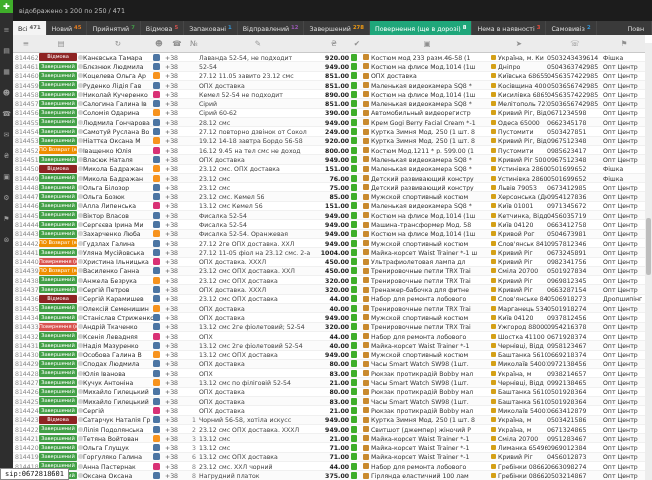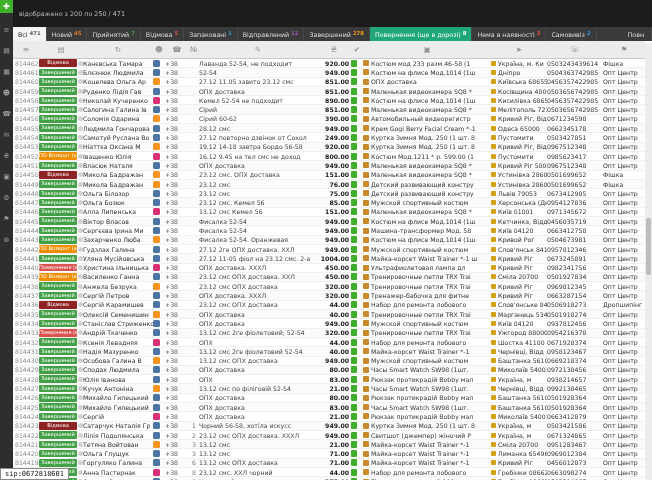--- a/index.html
+++ b/index.html
@@ -2,21 +2,21 @@
 <html><head>
 <meta charset="utf-8">
 <style>
   *{margin:0;padding:0;box-sizing:border-box}
   html,body{width:652px;height:480px;overflow:hidden}
   body{font-family:"DejaVu Sans",sans-serif;background:#fff;position:relative;font-size:6.2px;color:#333}
   .sidebar{position:absolute;left:0;top:0;width:13px;height:480px;background:#2e2e2e;z-index:2}
   .logo{width:13px;height:13px;background:#3fae2a;color:#fff;font-size:8px;line-height:13px;text-align:center}
   .side-icon{color:#9a9a9a;font-size:7px;text-align:center;margin-top:13px;cursor:pointer}
   .main{position:absolute;left:13px;top:0;width:639px;height:480px;display:flex;flex-direction:column}
-  .topbar{height:27px;background:#1c1c1c;color:#b9b9b9;font-size:6.4px;display:flex;align-items:center;padding-left:6px;flex:none}
+  .topbar{height:21px;background:#1c1c1c;color:#b9b9b9;font-size:6.4px;display:flex;align-items:center;padding-left:6px;flex:none}
   .tabbar{height:14px;background:#3a3a3a;display:flex;align-items:stretch;color:#ddd;font-size:6.3px;overflow:hidden;white-space:nowrap;flex:none}
   .tab{display:flex;align-items:center;padding:0 5px;border-right:1px solid #474747;cursor:pointer}
   .tab.active{background:#f4f4f4;color:#222}
   .tab .cnt{margin-left:2px;font-size:5.3px;position:relative;top:-1.5px;font-weight:bold}
   .grid{display:grid;grid-template-columns:26px 44px 70px 12px 24px 10px 118px 34px 12px 128px 56px 56px 42px;width:632px}
   .header{height:18px;background:#ececec;border-bottom:1px solid #c9c9c9;align-items:center;flex:none}
   .hcell{text-align:center;color:#8f8f8f;font-size:7.5px;cursor:pointer;overflow:hidden}
   .tbody{flex:1;overflow:hidden;background:#fff}
   .row{height:9.3px;align-items:center;border-bottom:1px solid #f0f0f0;overflow:hidden}
   .row:nth-child(even){background:#fbfbfb}

